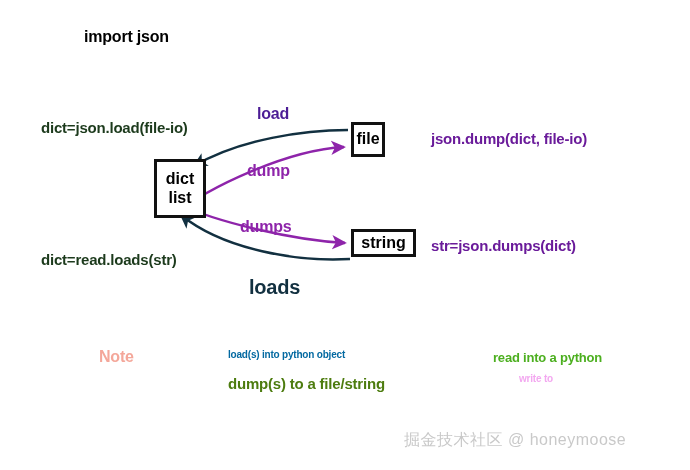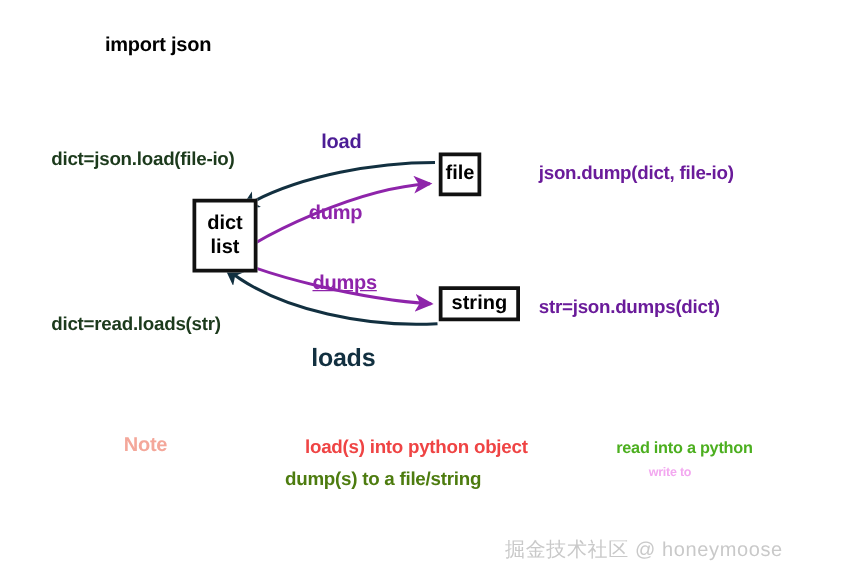--- a/index.html
+++ b/index.html
@@ -53,25 +53,25 @@
   #box-string    { left: 351px; top: 229px; width: 65px;  height: 28px; font-size: 16px; }
 
   #label-load-left   { left: 41px;  top: 119px; font-size: 15px; color: #1c3a1c; }
   #label-loads-left  { left: 41px;  top: 251px; font-size: 15px; color: #1c3a1c; }
 
   #label-dump-right  { left: 431px; top: 130px; font-size: 15px; color: #6a1b9a; }
   #label-dumps-right { left: 431px; top: 237px; font-size: 15px; color: #6a1b9a; }
 
   #arc-load   { left: 257px; top: 105px; font-size: 16px; color: #4c1d95; }
   #arc-dump   { left: 247px; top: 162px; font-size: 16px; color: #8e24aa; }
-  #arc-dumps  { left: 250px; top: 218px; font-size: 16px; color: #8e24aa; text-decoration: underline; }
+  #arc-dumps  { left: 240px; top: 218px; font-size: 16px; color: #8e24aa; }
   #arc-loads  { left: 249px; top: 276px; font-size: 20px; color: #123040; }
 
   #note-title { left: 99px;  top: 348px; font-size: 16px; color: #f4a79a; }
-  #note-line1 { left: 228px; top: 349px; font-size: 15px; color: #ef4444; margin-left: 16px; }
+  #note-line1 { left: 228px; top: 349px; font-size: 10px; color: #0369a1; }
   #note-line2 { left: 228px; top: 375px; font-size: 15px; color: #4d7c0f; }
   #note-right1{ left: 493px; top: 350px; font-size: 13px; color: #4caf1f; }
   #note-right2{ left: 519px; top: 373px; font-size: 10px; color: #f3a8f0; }
 
   #watermark {
     position: absolute;
     left: 404px;
     top: 430px;
     font-size: 16px;
     font-weight: normal;

